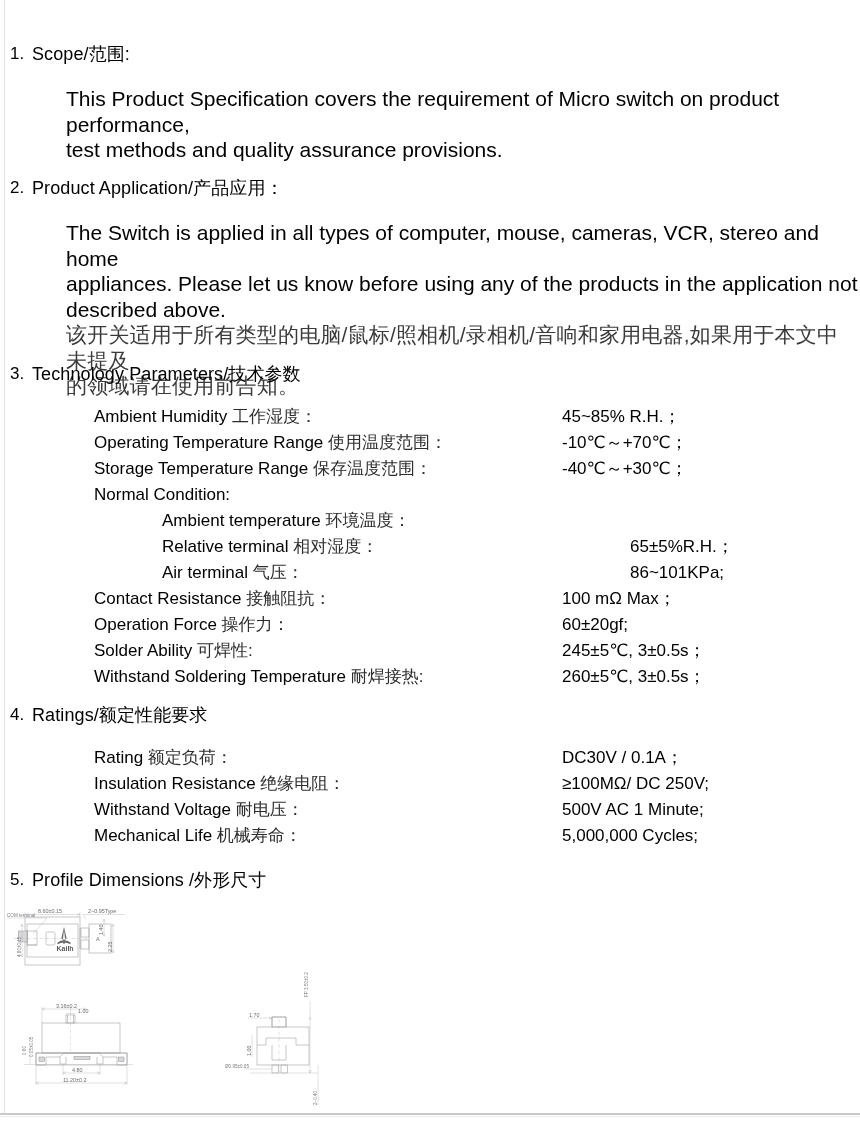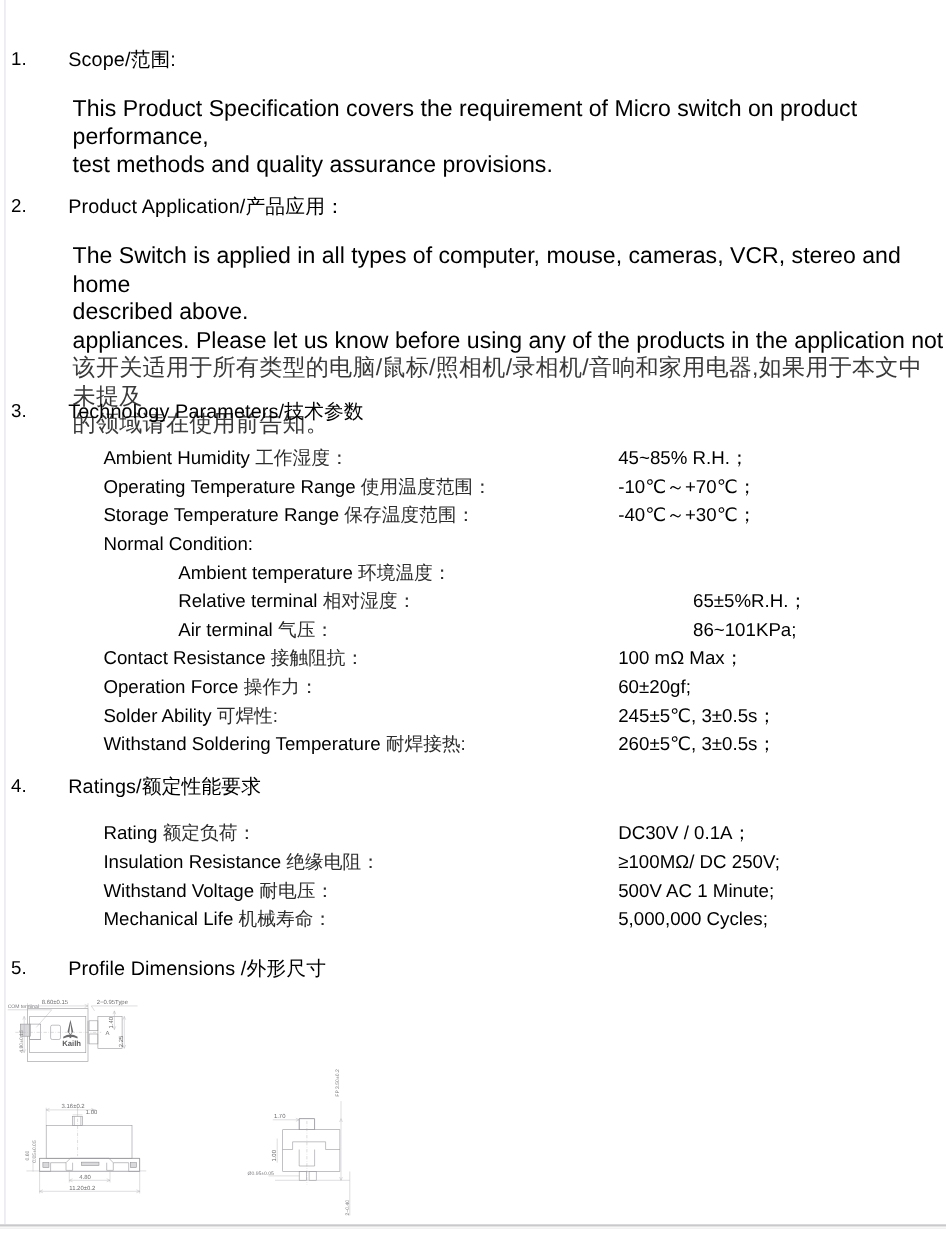--- a/index.html
+++ b/index.html
@@ -57,21 +57,20 @@
     text-align: left;
     padding-left: 10px;
     box-sizing: border-box;
     font-size: 17px;
     line-height: 24px;
   }
   .sec-title {
     font-size: 18px;
     line-height: 24px;
     letter-spacing: 0.1px;
-    margin-left: 30px;
   }
   .body-block {
     margin-left: 66px;
     width: 792px;
     font-size: 21px;
     line-height: 25.5px;
   }
   .en-line { color: #000; }
   .cn-line { color: #3a3a3a; letter-spacing: 0.2px; }
 
@@ -132,22 +131,22 @@
     </div>
   </div>
 
   <div class="section" style="top:176px;">
     <div class="sec-head">
       <div class="sec-num">2.</div>
       <div class="sec-title">Product Application/产品应用：</div>
     </div>
     <div class="body-block" style="margin-top:20px;">
       <div class="en-line">The Switch is applied in all types of computer, mouse, cameras, VCR, stereo and home</div>
+      <div class="en-line">appliances. Please let us know before using any of the products in the application not</div>
       <div class="en-line">described above.</div>
-      <div class="en-line">appliances. Please let us know before using any of the products in the application not</div>
       <div class="cn-line">该开关适用于所有类型的电脑/鼠标/照相机/录相机/音响和家用电器,如果用于本文中未提及</div>
       <div class="cn-line">的领域请在使用前告知。</div>
     </div>
   </div>
 
   <div class="section" style="top:362px;">
     <div class="sec-head">
       <div class="sec-num">3.</div>
       <div class="sec-title">Technology Parameters/技术参数</div>
     </div>

